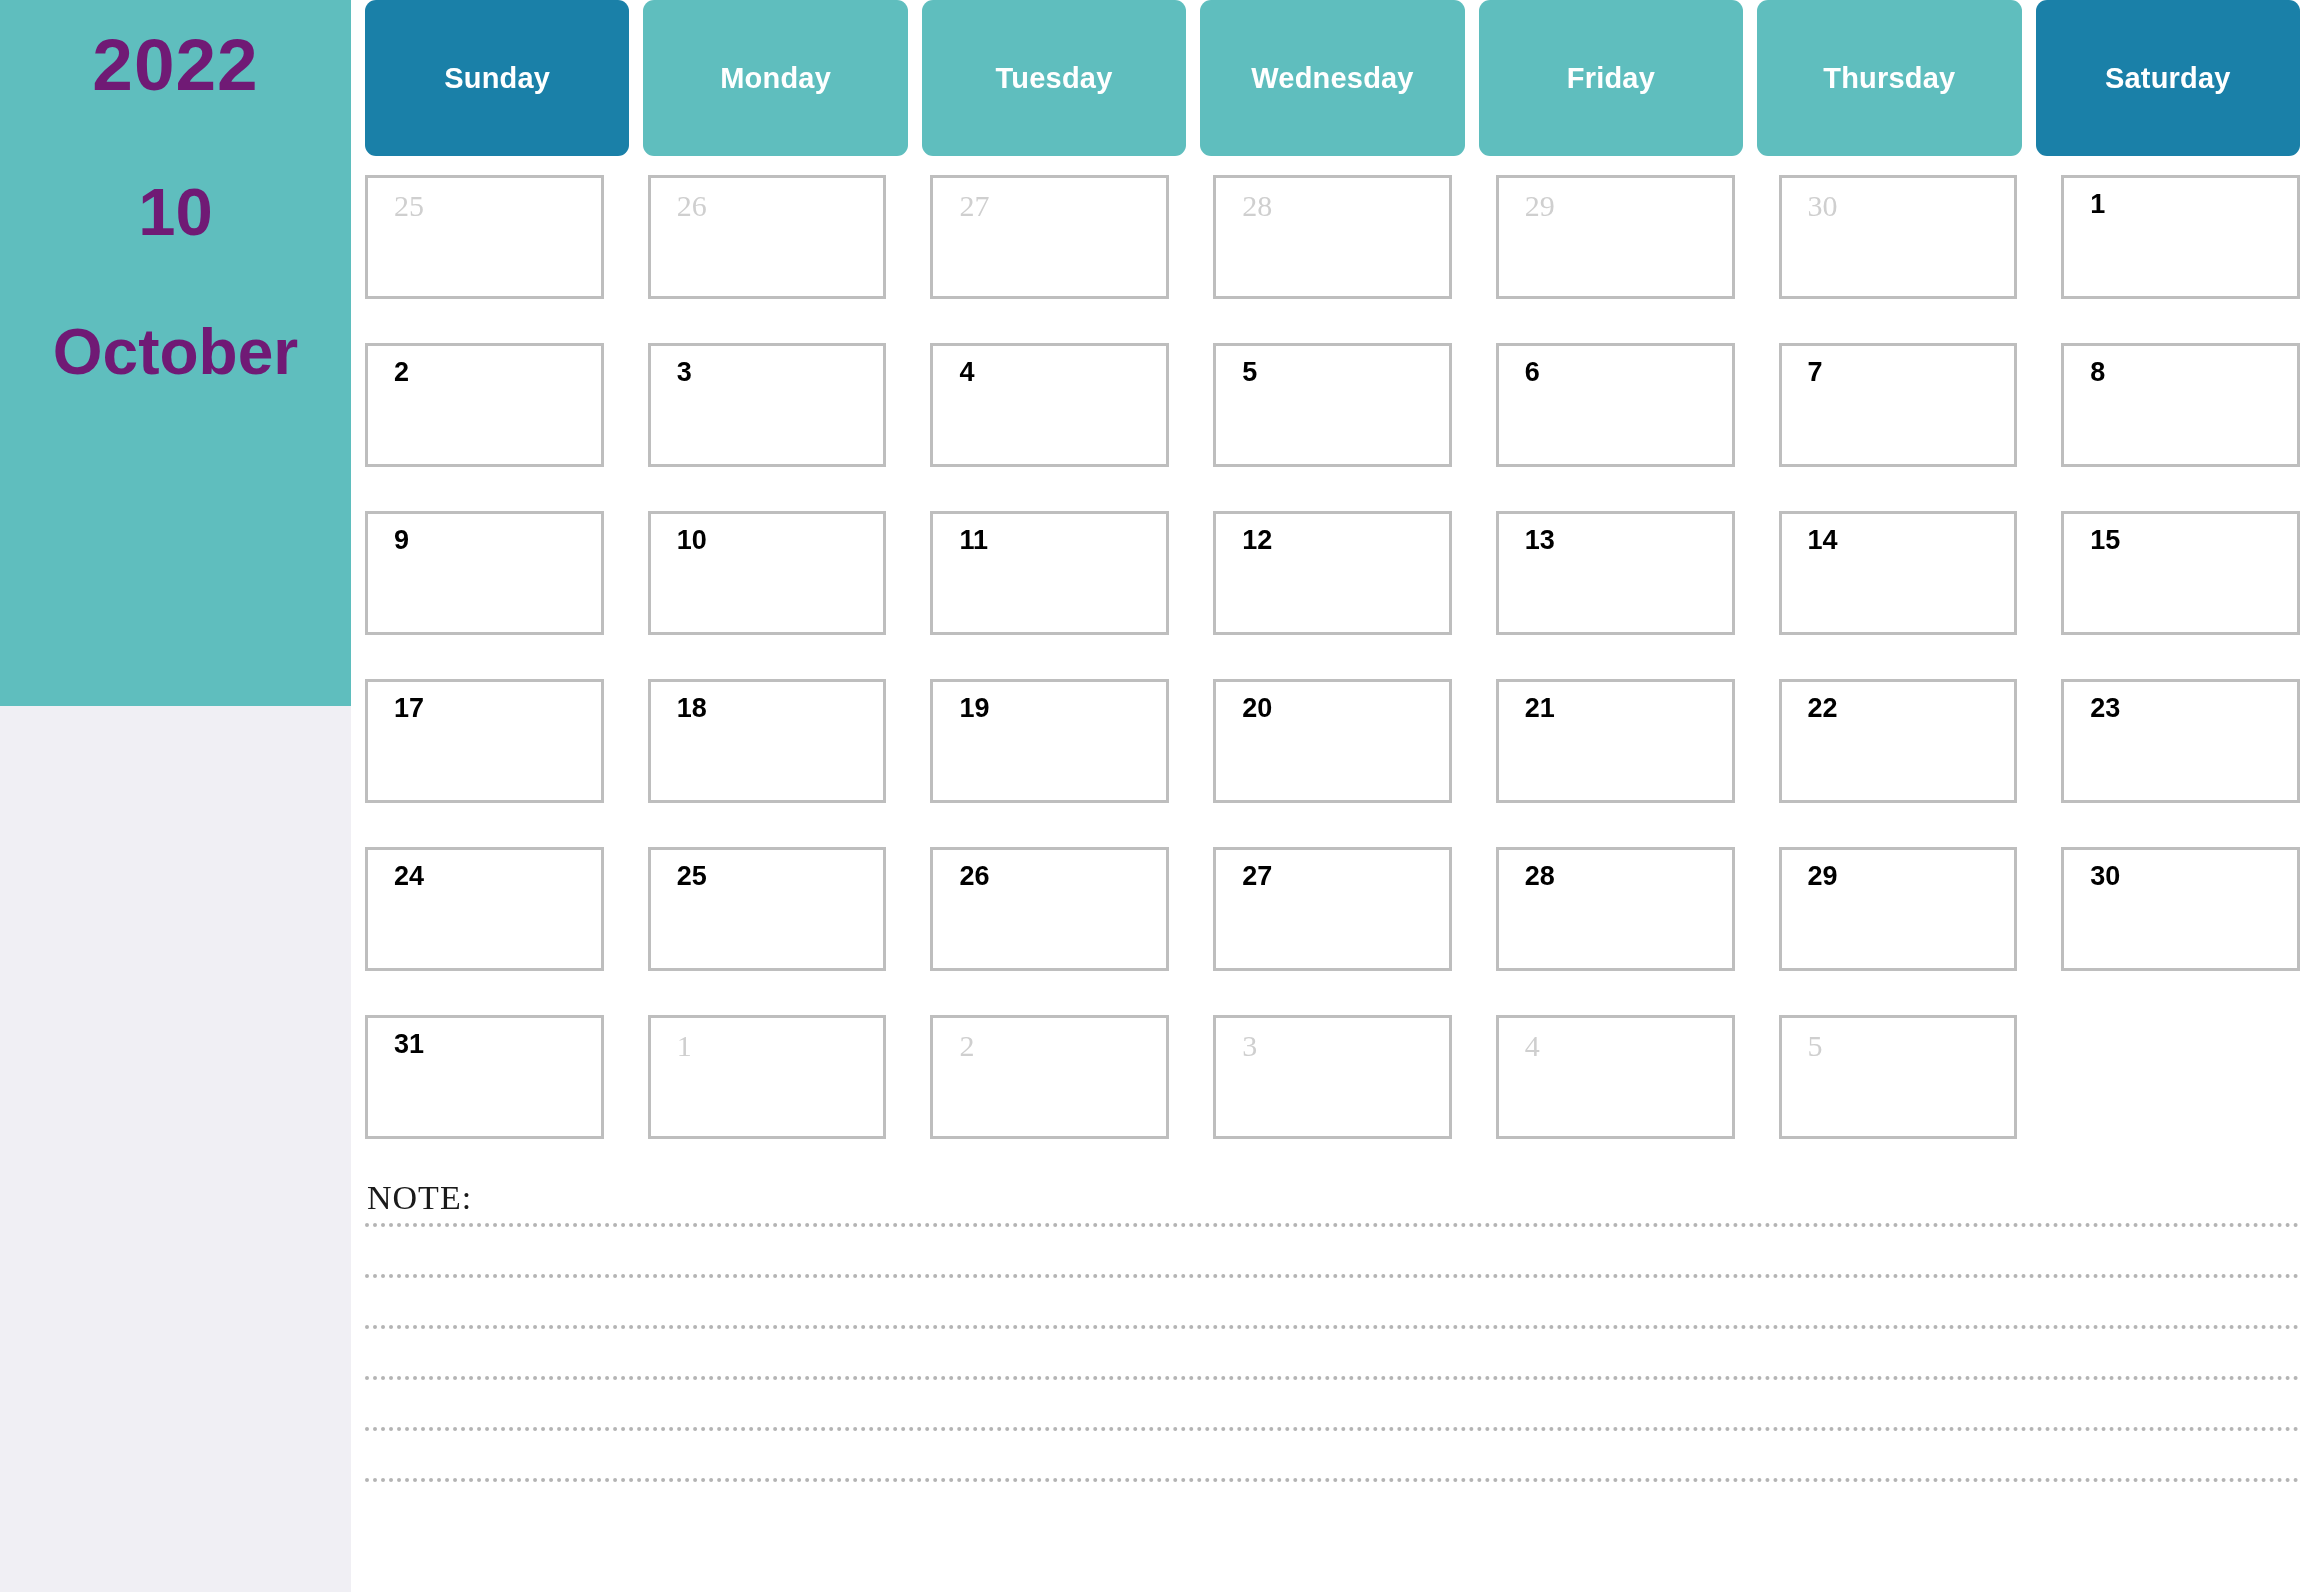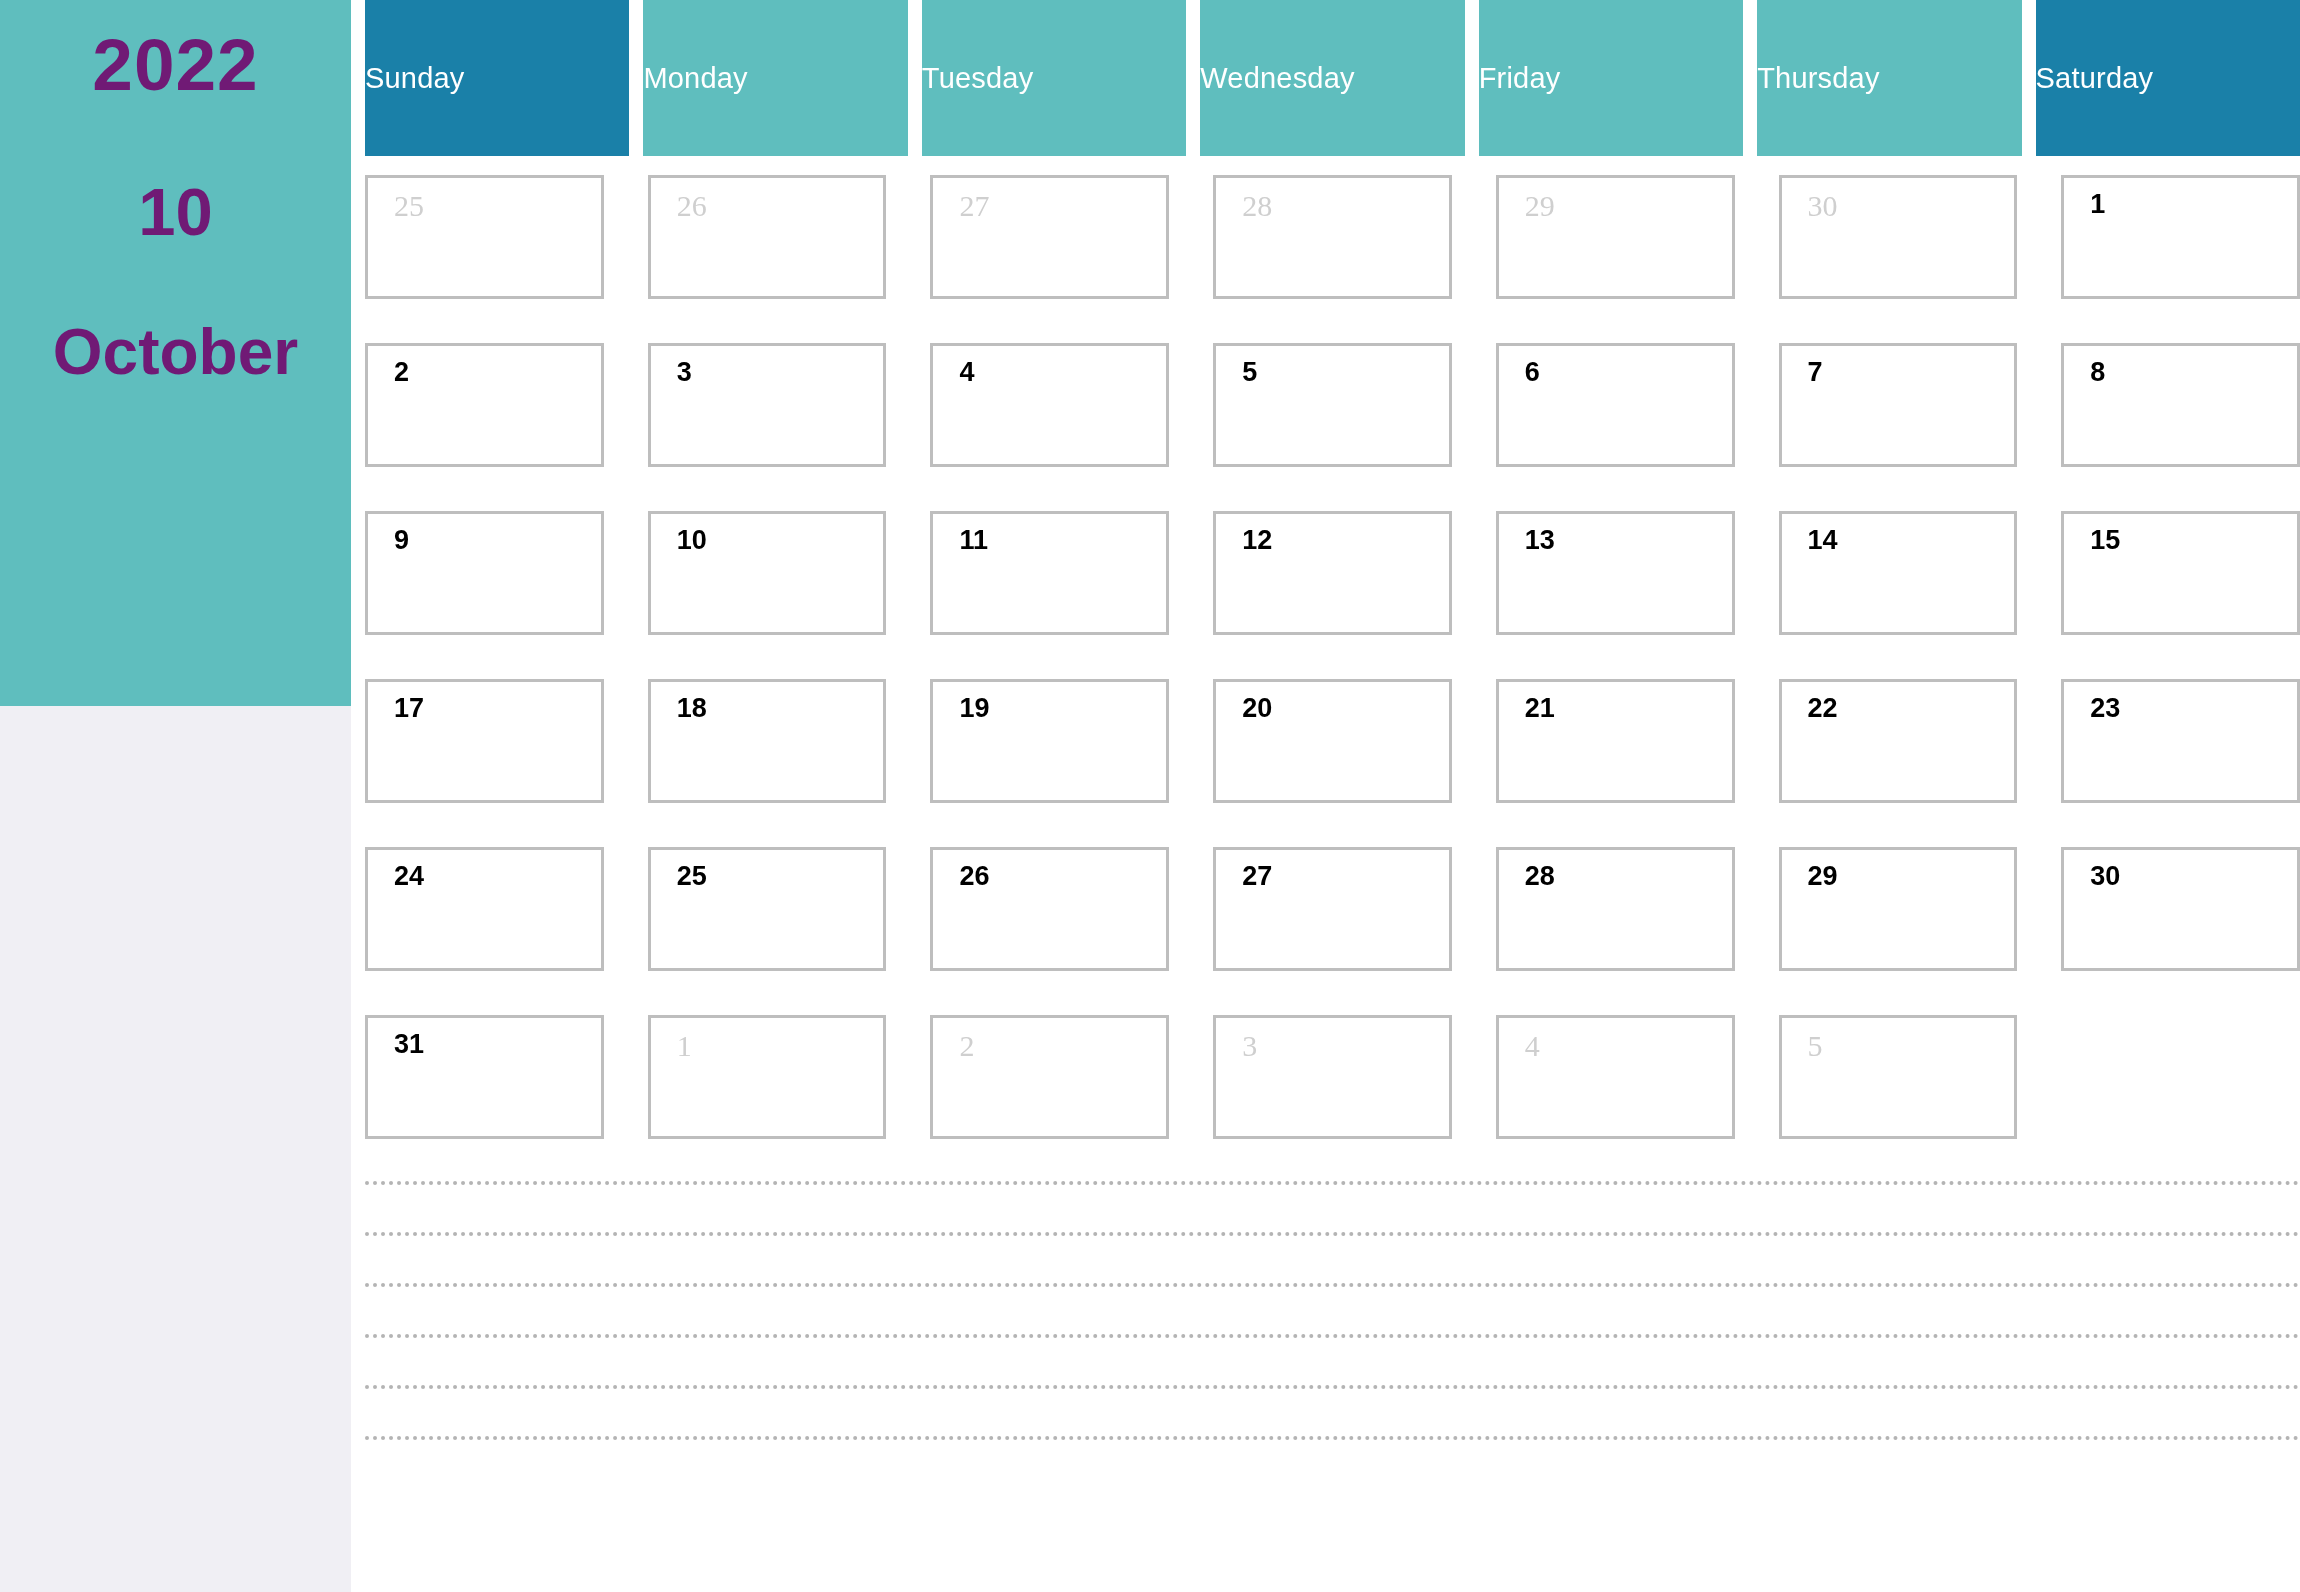--- a/index.html
+++ b/index.html
@@ -83,23 +83,25 @@
     column-gap: 14px;
     height: 156px;
     padding: 0 0 0 14px;
   }
 
   .weekday-cell {
     background: #5FBEBE;
     color: #ffffff;
     display: flex;
     align-items: center;
+    justify-content: center;
     font-size: 29px;
-    font-weight: 400;
+    font-weight: 700;
     letter-spacing: 0.2px;
+    border-radius: 11px;
   }
 
   .weekday-cell.weekend {
     background: #1A80A8;
   }
 
   
   #date-grid {
     display: grid;
     grid-template-columns: repeat(7, 1fr);
@@ -319,20 +321,21 @@
         </div>
         <div class="date-cell outside">
           <span class="date-num">4</span>
         </div>
         <div class="date-cell outside">
           <span class="date-num">5</span>
         </div>
       </div>
 
     <section id="note-area">
+      <div id="note-label">NOTE:</div>
       <div id="note-lines">
           <div class="note-line" id="note-line-0"></div>
           <div class="note-line spaced"></div>
           <div class="note-line spaced"></div>
           <div class="note-line spaced"></div>
           <div class="note-line spaced"></div>
           <div class="note-line spaced"></div>
         </div>
     </section>
 

